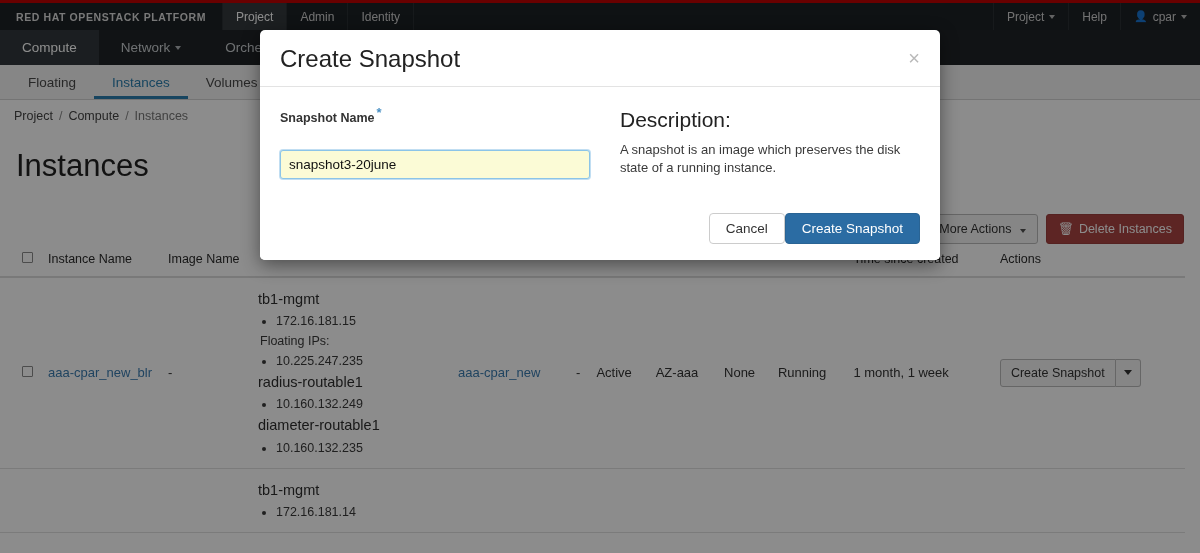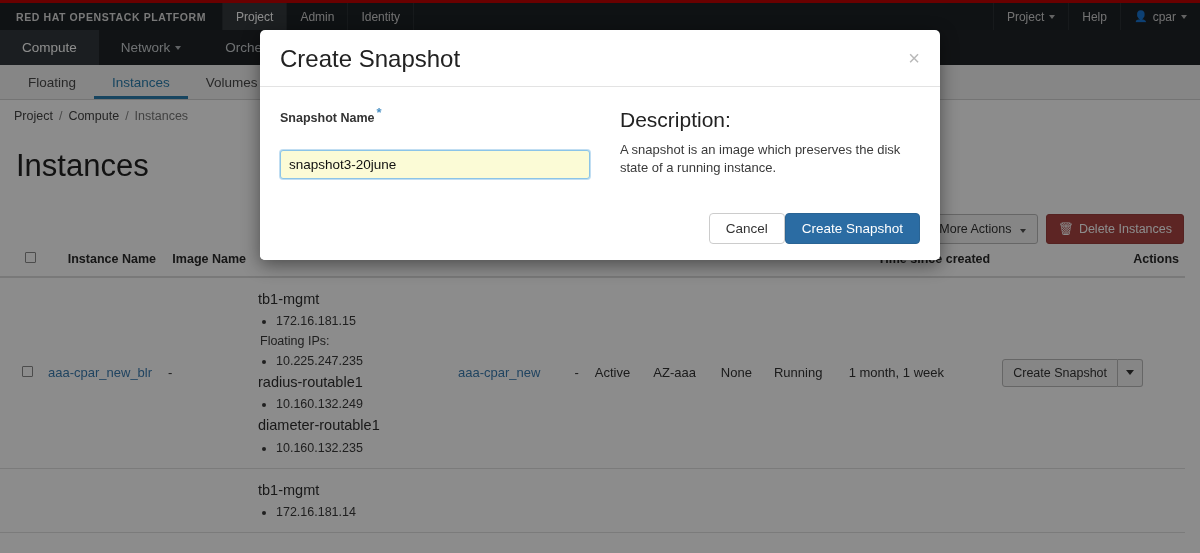--- a/index.html
+++ b/index.html
@@ -80,21 +80,21 @@
     border: 1px solid #bbb; background: #f5f5f5; color:#333; cursor:pointer;
     white-space: nowrap; line-height: 1.3;
   }
   .btn-danger { background:#a94442; border-color:#9b3e3c; color:#fff; }
   .trash { margin-right:5px; }
 
   
   .tablewrap { position:absolute; left:0; right:15px; top:244px; }
   table.instances { width:100%; border-collapse: collapse; font-size:13px; }
   table.instances th {
-    text-align:right; font-size:12.5px; color:#2b2b2b; font-weight:bold;
+    text-align:left; font-size:12.5px; color:#2b2b2b; font-weight:normal;
     padding: 8px 6px 10px 6px; border-bottom: 2px solid #dcdcdc;
     white-space:nowrap;
   }
   table.instances td {
     padding: 10px 6px; border-bottom: 1px solid #e0e0e0;
     vertical-align: middle; color:#333;
   }
   .cb {
     width:11px; height:11px; border:1px solid #8a8a8a; background:#fff;
     display:inline-block; border-radius:1px;

